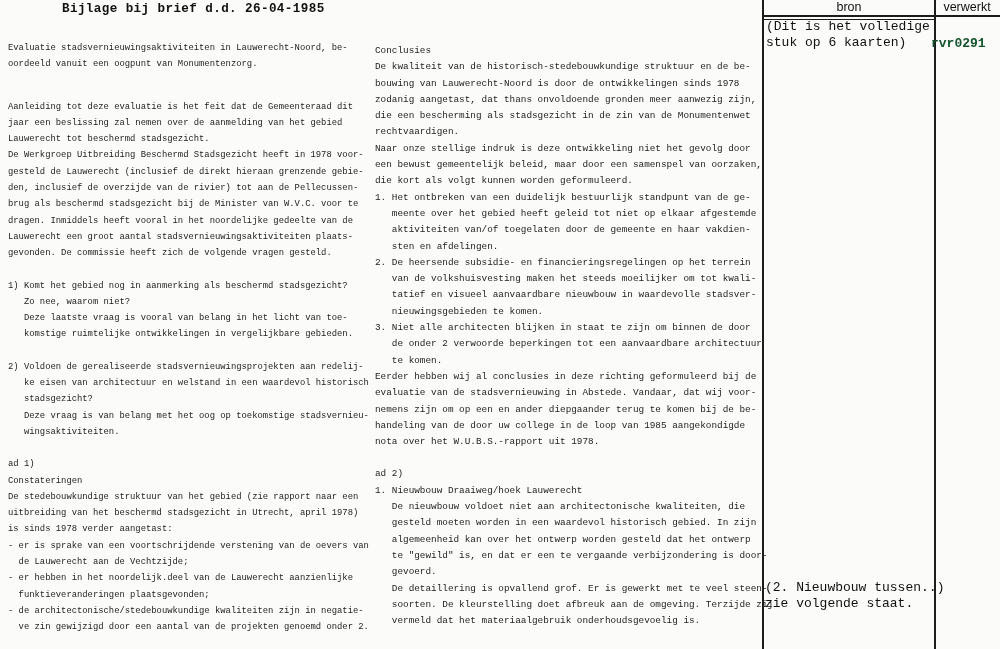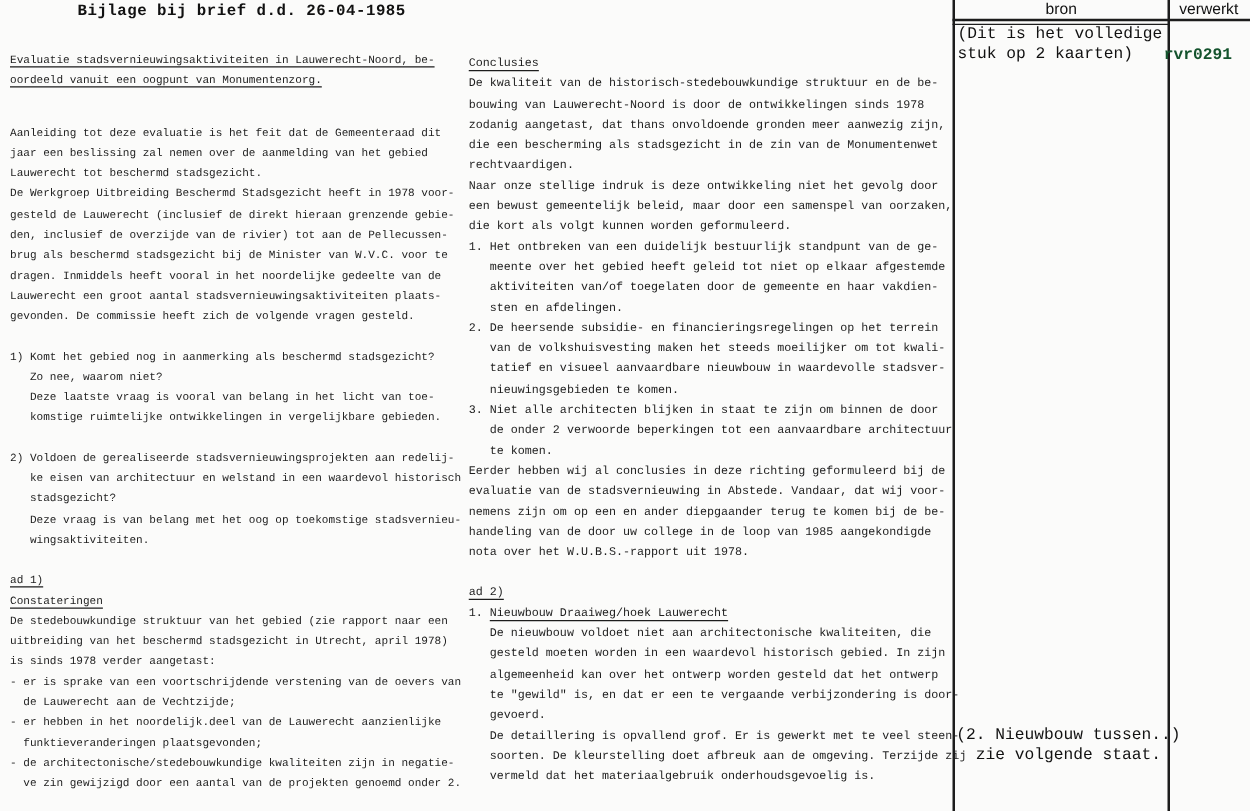--- a/index.html
+++ b/index.html
@@ -21,21 +21,21 @@
     white-space: pre; color: #111; text-align: right;
   }
   .col {
     position: absolute;
     white-space: pre;
     color: #1d1d1d;
   }
   .col-left  { left: 8px;   top: 40px; width: 364px; font-size: 8.85px; }
   .col-mid   { left: 375px; top: 43px; width: 388px; font-size: 9.35px; }
   .tw-line { line-height: 16.3px; height: 16.3px; }
-  .u { text-decoration: underline; text-underline-offset: 3px; text-decoration-thickness: 1px; }
+  .u { text-underline-offset: 3px; text-decoration-thickness: 1px; }
   
   .rule { position: absolute; background: #1c1c1c; }
   .vline-a { left: 762px; top: 0; width: 2px; height: 649px; }
   .vline-b { left: 934px; top: 0; width: 2px; height: 649px; }
   .hline-a { left: 762px; top: 15px; width: 238px; height: 2px; }
   .hline-b { left: 762px; top: 19px; width: 174px; height: 1px; }
   .tbl-hdr {
     position: absolute; top: 0;
     font-family: "Liberation Sans", sans-serif;
     font-weight: 400; font-size: 12.5px; line-height: 15px;
@@ -44,40 +44,40 @@
   .hdr-bron { left: 764px; width: 170px; }
   .hdr-verwerkt { left: 936px; width: 62px; text-align: center; }
   .tw-note {
     position: absolute;
     font-weight: 400; font-size: 13px; line-height: 18px;
     white-space: pre; color: #111;
   }
   .note-top { left: 766px; top: 19px; }
   .code-verwerkt { position: absolute; left: 931px; top: 36px;
     font-weight: 700; font-size: 13px; white-space: pre; color: #14532d; }
-  .note-bottom { left: 765px; top: 580px; text-align: center; }
+  .note-bottom { left: 765px; top: 580px; }
 </style>
 </head>
 <body>
 
 <div class="page">
 
   <div class="doc-title">Bijlage bij brief d.d. 26-04-1985</div>
 
   <div class="col col-left"><div class="tw-line u">Evaluatie stadsvernieuwingsaktiviteiten in Lauwerecht-Noord, be-</div><div class="tw-line u">oordeeld vanuit een oogpunt van Monumentenzorg.</div><div class="tw-line" style="margin-top: 26px;">Aanleiding tot deze evaluatie is het feit dat de Gemeenteraad dit</div><div class="tw-line">jaar een beslissing zal nemen over de aanmelding van het gebied</div><div class="tw-line">Lauwerecht tot beschermd stadsgezicht.</div><div class="tw-line">De Werkgroep Uitbreiding Beschermd Stadsgezicht heeft in 1978 voor-</div><div class="tw-line">gesteld de Lauwerecht (inclusief de direkt hieraan grenzende gebie-</div><div class="tw-line">den, inclusief de overzijde van de rivier) tot aan de Pellecussen-</div><div class="tw-line">brug als beschermd stadsgezicht bij de Minister van W.V.C. voor te</div><div class="tw-line">dragen. Inmiddels heeft vooral in het noordelijke gedeelte van de</div><div class="tw-line">Lauwerecht een groot aantal stadsvernieuwingsaktiviteiten plaats-</div><div class="tw-line">gevonden. De commissie heeft zich de volgende vragen gesteld.</div><div class="tw-line" style="margin-top: 16px;">1) Komt het gebied nog in aanmerking als beschermd stadsgezicht?</div><div class="tw-line">   Zo nee, waarom niet?</div><div class="tw-line">   Deze laatste vraag is vooral van belang in het licht van toe-</div><div class="tw-line">   komstige ruimtelijke ontwikkelingen in vergelijkbare gebieden.</div><div class="tw-line" style="margin-top: 16px;">2) Voldoen de gerealiseerde stadsvernieuwingsprojekten aan redelij-</div><div class="tw-line">   ke eisen van architectuur en welstand in een waardevol historisch</div><div class="tw-line">   stadsgezicht?</div><div class="tw-line">   Deze vraag is van belang met het oog op toekomstige stadsvernieu-</div><div class="tw-line">   wingsaktiviteiten.</div><div class="tw-line u" style="margin-top: 16px;">ad 1)</div><div class="tw-line u">Constateringen</div><div class="tw-line">De stedebouwkundige struktuur van het gebied (zie rapport naar een</div><div class="tw-line">uitbreiding van het beschermd stadsgezicht in Utrecht, april 1978)</div><div class="tw-line">is sinds 1978 verder aangetast:</div><div class="tw-line">- er is sprake van een voortschrijdende verstening van de oevers van</div><div class="tw-line">  de Lauwerecht aan de Vechtzijde;</div><div class="tw-line">- er hebben in het noordelijk.deel van de Lauwerecht aanzienlijke</div><div class="tw-line">  funktieveranderingen plaatsgevonden;</div><div class="tw-line">- de architectonische/stedebouwkundige kwaliteiten zijn in negatie-</div><div class="tw-line">  ve zin gewijzigd door een aantal van de projekten genoemd onder 2.</div></div>
 
   <div class="col col-mid"><div class="tw-line u">Conclusies</div><div class="tw-line">De kwaliteit van de historisch-stedebouwkundige struktuur en de be-</div><div class="tw-line">bouwing van Lauwerecht-Noord is door de ontwikkelingen sinds 1978</div><div class="tw-line">zodanig aangetast, dat thans onvoldoende gronden meer aanwezig zijn,</div><div class="tw-line">die een bescherming als stadsgezicht in de zin van de Monumentenwet</div><div class="tw-line">rechtvaardigen.</div><div class="tw-line">Naar onze stellige indruk is deze ontwikkeling niet het gevolg door</div><div class="tw-line">een bewust gemeentelijk beleid, maar door een samenspel van oorzaken,</div><div class="tw-line">die kort als volgt kunnen worden geformuleerd.</div><div class="tw-line">1. Het ontbreken van een duidelijk bestuurlijk standpunt van de ge-</div><div class="tw-line">   meente over het gebied heeft geleid tot niet op elkaar afgestemde</div><div class="tw-line">   aktiviteiten van/of toegelaten door de gemeente en haar vakdien-</div><div class="tw-line">   sten en afdelingen.</div><div class="tw-line">2. De heersende subsidie- en financieringsregelingen op het terrein</div><div class="tw-line">   van de volkshuisvesting maken het steeds moeilijker om tot kwali-</div><div class="tw-line">   tatief en visueel aanvaardbare nieuwbouw in waardevolle stadsver-</div><div class="tw-line">   nieuwingsgebieden te komen.</div><div class="tw-line">3. Niet alle architecten blijken in staat te zijn om binnen de door</div><div class="tw-line">   de onder 2 verwoorde beperkingen tot een aanvaardbare architectuur</div><div class="tw-line">   te komen.</div><div class="tw-line">Eerder hebben wij al conclusies in deze richting geformuleerd bij de</div><div class="tw-line">evaluatie van de stadsvernieuwing in Abstede. Vandaar, dat wij voor-</div><div class="tw-line">nemens zijn om op een en ander diepgaander terug te komen bij de be-</div><div class="tw-line">handeling van de door uw college in de loop van 1985 aangekondigde</div><div class="tw-line">nota over het W.U.B.S.-rapport uit 1978.</div><div class="tw-line u" style="margin-top: 16px;">ad 2)</div><div class="tw-line"><span>1. </span><span class="u">Nieuwbouw Draaiweg/hoek Lauwerecht</span></div><div class="tw-line">   De nieuwbouw voldoet niet aan architectonische kwaliteiten, die</div><div class="tw-line">   gesteld moeten worden in een waardevol historisch gebied. In zijn</div><div class="tw-line">   algemeenheid kan over het ontwerp worden gesteld dat het ontwerp</div><div class="tw-line">   te "gewild" is, en dat er een te vergaande verbijzondering is door-</div><div class="tw-line">   gevoerd.</div><div class="tw-line">   De detaillering is opvallend grof. Er is gewerkt met te veel steen-</div><div class="tw-line">   soorten. De kleurstelling doet afbreuk aan de omgeving. Terzijde zij</div><div class="tw-line">   vermeld dat het materiaalgebruik onderhoudsgevoelig is.</div></div>
 
   <div class="rule vline-a"></div>
   <div class="rule vline-b"></div>
   <div class="rule hline-a"></div>
   <div class="rule hline-b"></div>
 
   <div class="tbl-hdr hdr-bron">bron</div>
   <div class="tbl-hdr hdr-verwerkt">verwerkt</div>
 
-  <div class="tw-note note-top"><div class="tw-line">(Dit is het volledige</div><div class="tw-line">stuk op 2 kaarten)</div></div>
+  <div class="tw-note note-top"><div class="tw-line">(Dit is het volledige</div><div class="tw-line">stuk op 6 kaarten)</div></div>
 
   <div class="code-verwerkt">rvr0291</div>
 
   <div class="tw-note note-bottom"><div class="tw-line">(2. Nieuwbouw tussen..)</div><div class="tw-line">zie volgende staat.</div></div>
 
 </div>
 
 </body></html>

